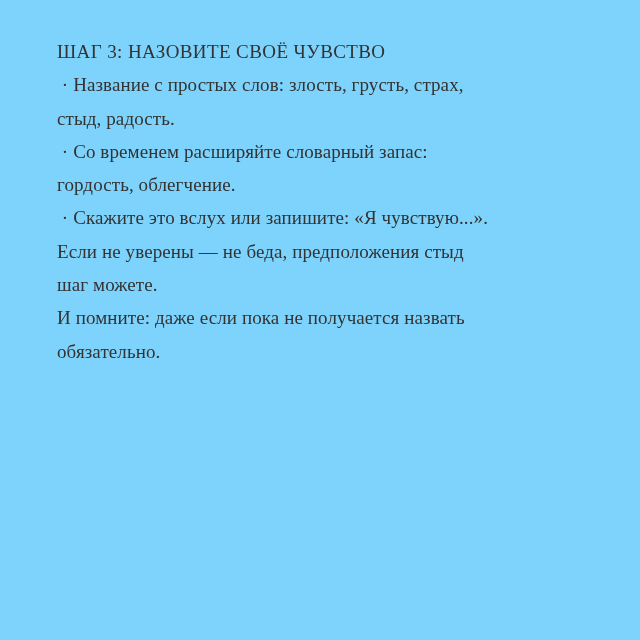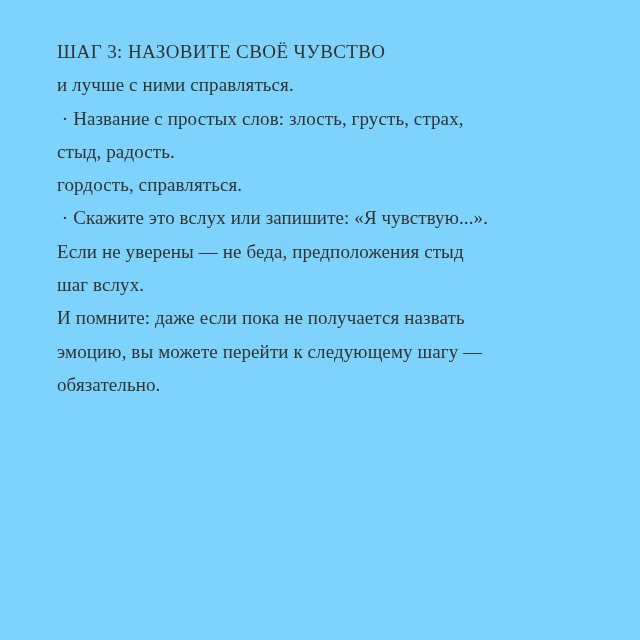--- a/index.html
+++ b/index.html
@@ -30,24 +30,23 @@
   .title {
     letter-spacing: 0.4px;
   }
 </style>
 </head>
 <body>
 
 <div class="page">
   <div class="line title">ШАГ 3: НАЗОВИТЕ СВОЁ ЧУВСТВО</div>
   <div>
-      <div class="line">и лучше с ними справляться.</div>
       <div class="line"> · Название с простых слов: злость, грусть, страх,</div>
       <div class="line">стыд, радость.</div>
-      <div class="line">гордость, справляться.</div>
+      <div class="line"> · Со временем расширяйте словарный запас:</div>
+      <div class="line">гордость, облегчение.</div>
       <div class="line"> · Скажите это вслух или запишите: «Я чувствую...».</div>
       <div class="line">Если не уверены — не беда, предположения стыд</div>
-      <div class="line">шаг вслух.</div>
+      <div class="line">шаг можете.</div>
       <div class="line">И помните: даже если пока не получается назвать</div>
-      <div class="line">эмоцию, вы можете перейти к следующему шагу —</div>
       <div class="line">обязательно.</div>
     </div>
 </div>
 
 </body></html>

